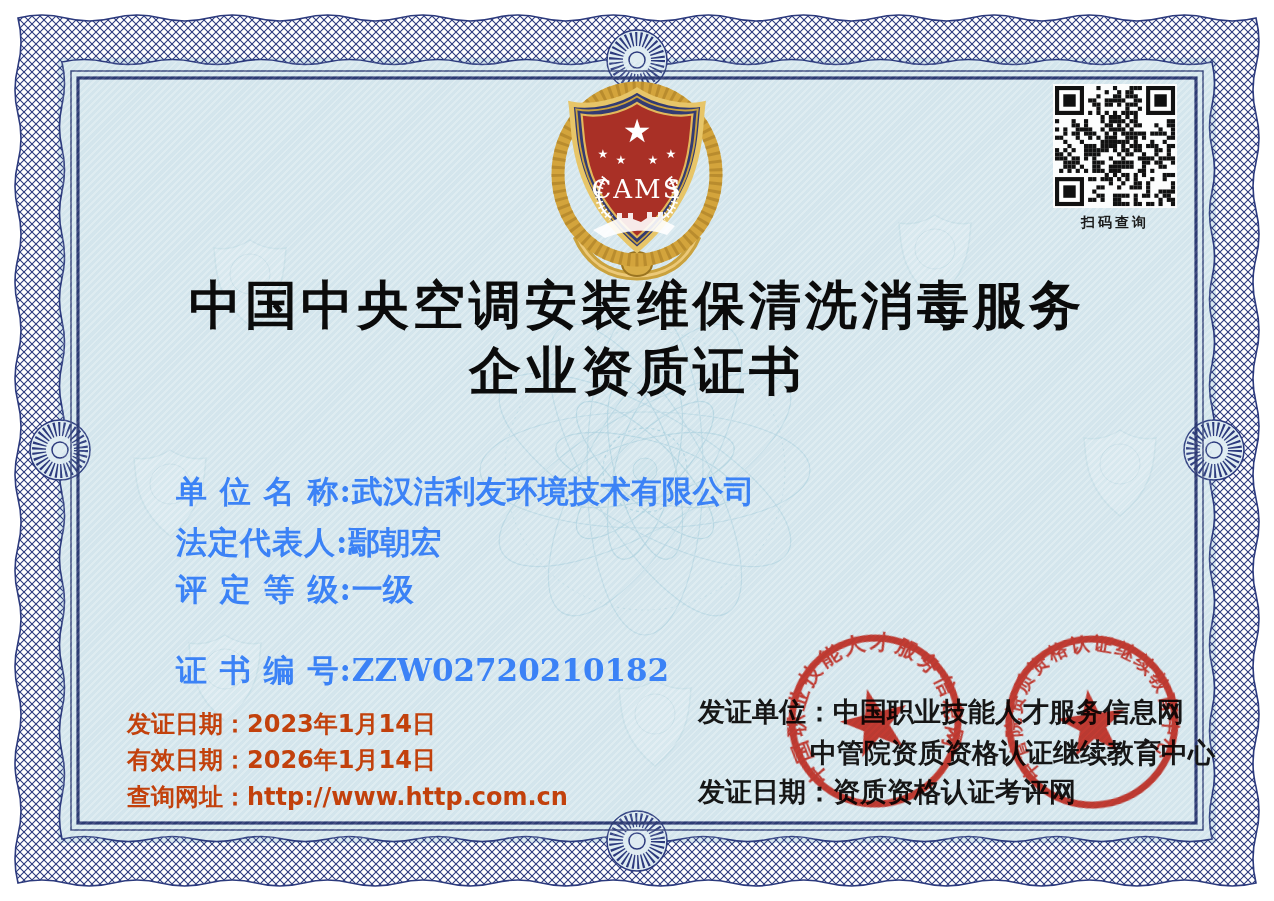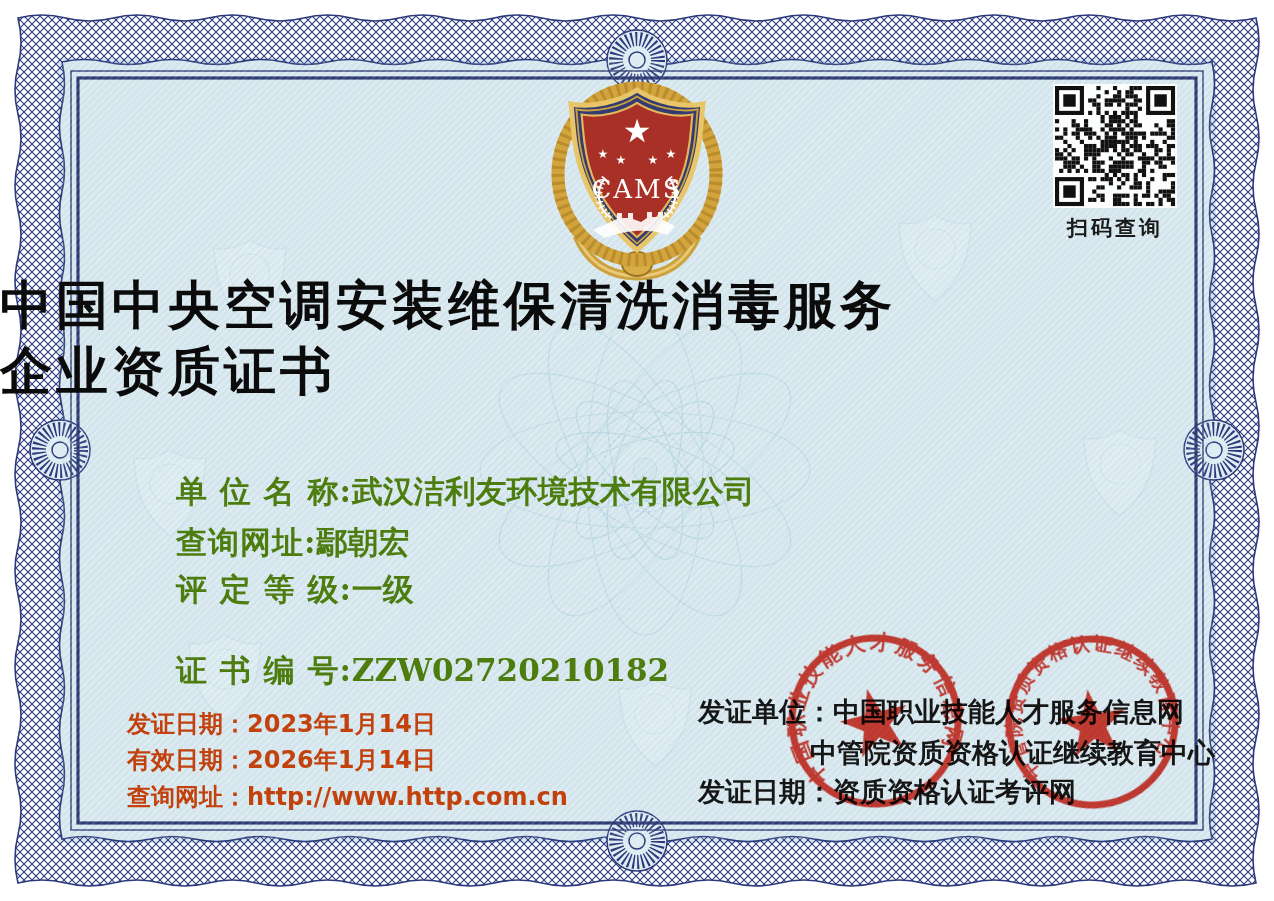--- a/index.html
+++ b/index.html
@@ -1,31 +1,31 @@
 <!DOCTYPE html>
 <html><head>
 <meta charset="utf-8">
 <style>
   html,body{margin:0;padding:0}
   body{width:1274px;height:901px;background:#ffffff;position:relative;overflow:hidden;
        font-family:"DejaVu Sans","Liberation Sans",sans-serif}
   #border-svg{position:absolute;left:0;top:0;width:1274px;height:901px;z-index:0}
   .texture{position:absolute;left:62px;top:62px;width:1150px;height:777px;z-index:1;pointer-events:none;
     background:repeating-linear-gradient(135deg,rgba(255,255,255,.14) 0 2px,rgba(150,195,212,.08) 2px 5px)}
-  .title{position:absolute;left:0;width:1274px;z-index:2;
+  .title{position:absolute;left:0;width:1274px;text-align:center;z-index:2;
     font-family:"DejaVu Serif","Liberation Serif",serif;font-weight:700;color:#0b0b0b;
     font-size:52px;letter-spacing:4px;white-space:nowrap;line-height:1.1}
   #title1{top:276px}
   #title2{top:342px}
   .badge-svg{position:absolute;left:547px;top:80px;width:180px;height:205px;z-index:2}
   #qr-svg{position:absolute;left:1053px;top:84px;width:124px;height:124px;z-index:2}
   .qr-caption{position:absolute;left:1043px;top:214px;width:144px;text-align:center;z-index:2;
-    font-size:21px;font-weight:600;color:#1a1a1a;letter-spacing:3px}
+    font-size:14px;font-weight:600;color:#1a1a1a;letter-spacing:3px}
   .field-row{position:absolute;left:176px;z-index:2;white-space:nowrap;
-    font-family:"DejaVu Serif","Liberation Serif",serif;font-weight:700;font-size:31px;color:#4d7c0f}
+    font-family:"DejaVu Serif","Liberation Serif",serif;font-weight:700;font-size:31px;color:#3b82f6}
   .field-row .lbl{letter-spacing:1px}
   .meta-row{position:absolute;left:127px;z-index:2;white-space:nowrap;
     font-size:24px;font-weight:700;color:#c2410c}
   .issuer-row{position:absolute;z-index:2;white-space:nowrap;
     font-size:27px;font-weight:700;color:#161616}
   #issuer-line1,#supervisor-line{left:698px}
   #issuer-line1{top:694px}
   #issuer-line2{left:810px;top:735px}
   #supervisor-line{top:774px}
   .stamp{position:absolute;width:190px;height:190px;z-index:3;mix-blend-mode:multiply;opacity:.92}
@@ -459,21 +459,21 @@
 </svg>
 <div class="qr-caption">扫码查询</div>
 
 <div id="title1" class="title">中国中央空调安装维保清洗消毒服务</div>
 <div id="title2" class="title">企业资质证书</div>
 
 <div class="field-row" style="top:471px">
   <span class="lbl">单 位 名 称:</span><span>武汉洁利友环境技术有限公司</span>
 </div>
 <div class="field-row" style="top:522px">
-  <span class="lbl">查询网址:</span><span>鄢朝宏</span>
+  <span class="lbl">法定代表人:</span><span>鄢朝宏</span>
 </div>
 <div class="field-row" style="top:569px">
   <span class="lbl">评 定 等 级:</span><span>一级</span>
 </div>
 <div class="field-row" style="top:650px">
   <span class="lbl">证 书 编 号:</span><span>ZZW02720210182</span>
 </div>
 
 <div class="meta-row" style="top:708px">
   <span>发证日期：</span><span>2023年1月14日</span>

